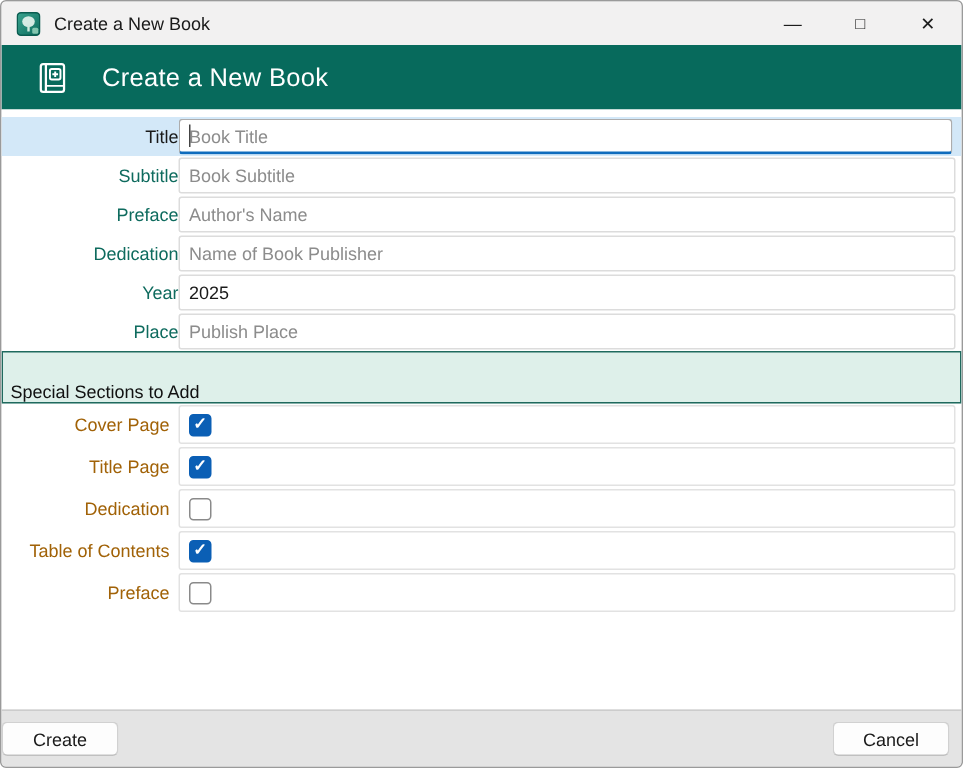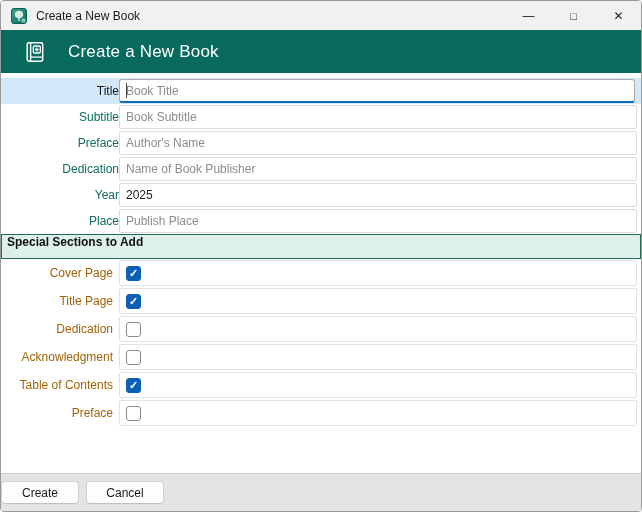--- a/index.html
+++ b/index.html
@@ -62,25 +62,25 @@
   .row.focused .fld { margin-right:6px; }
   .row.focused .fld input {
     border:1px solid #adadad;
     border-bottom:2px solid #0f6cbd;
     border-radius:3px;
   }
   .caret { position:absolute; left:7px; top:4px; width:1px; height:15px; background:#444; }
 
   
   .section-header {
-    height:25px; margin-top:0;
+    height:35px; margin-top:0;
     border:1px solid #1f6a5e;
     background:#def0ea;
-    display:flex; align-items:flex-start;
-    padding-left:5px; font-size:12px; color:#111111;font-weight:bold;
+    display:flex; align-items:flex-end;
+    padding-left:5px; font-size:12px; color:#111111;
   }
 
   
   .cbrow { display:flex; height:28px; }
   .cbrow .lab {
     width:118px; flex:0 0 118px;
     display:flex; align-items:center; justify-content:flex-end;
     padding-right:6px; font-size:12px; color:#a16207;
   }
   .cbrow .fld {
@@ -96,21 +96,21 @@
     display:flex; align-items:center; justify-content:center;
   }
   .checkbox.checked { background:#0b5fb5; border-color:#0b5fb5; }
   .checkbox.checked::after { content:"✓"; color:#fff; font-size:11px; line-height:1; font-weight:bold; }
 
   
   .footer {
     flex:1 1 auto;
     border-top:1px solid #cccccc;
     background:#e4e4e4;
-    display:flex; align-items:center; justify-content:flex-start;
+    display:flex; align-items:center; justify-content:space-between;
     padding-right:8px; gap:7px;
   }
   .footer button {
     width:78px; height:23px;
     background:#fdfdfd;
     border:1px solid #d1d1d1; border-bottom-color:#c0c0c0;
     border-radius:4px;
     font-size:12px; color:#1a1a1a;
     font-family:"Liberation Sans", sans-serif;
     cursor:default;
@@ -222,26 +222,20 @@
     </div>
 
 
     <div class="cbrow">
       <div class="lab">Dedication</div>
       <div class="fld">
         <span class="checkbox"></span>
       </div>
     </div>
 
-    <div class="cbrow">
-      <div class="lab">Acknowledgment</div>
-      <div class="fld">
-        <span class="checkbox"></span>
-      </div>
-    </div>
 
     <div class="cbrow">
       <div class="lab">Table of Contents</div>
       <div class="fld">
         <span class="checkbox checked"></span>
       </div>
     </div>
 
     <div class="cbrow">
       <div class="lab">Preface</div>

